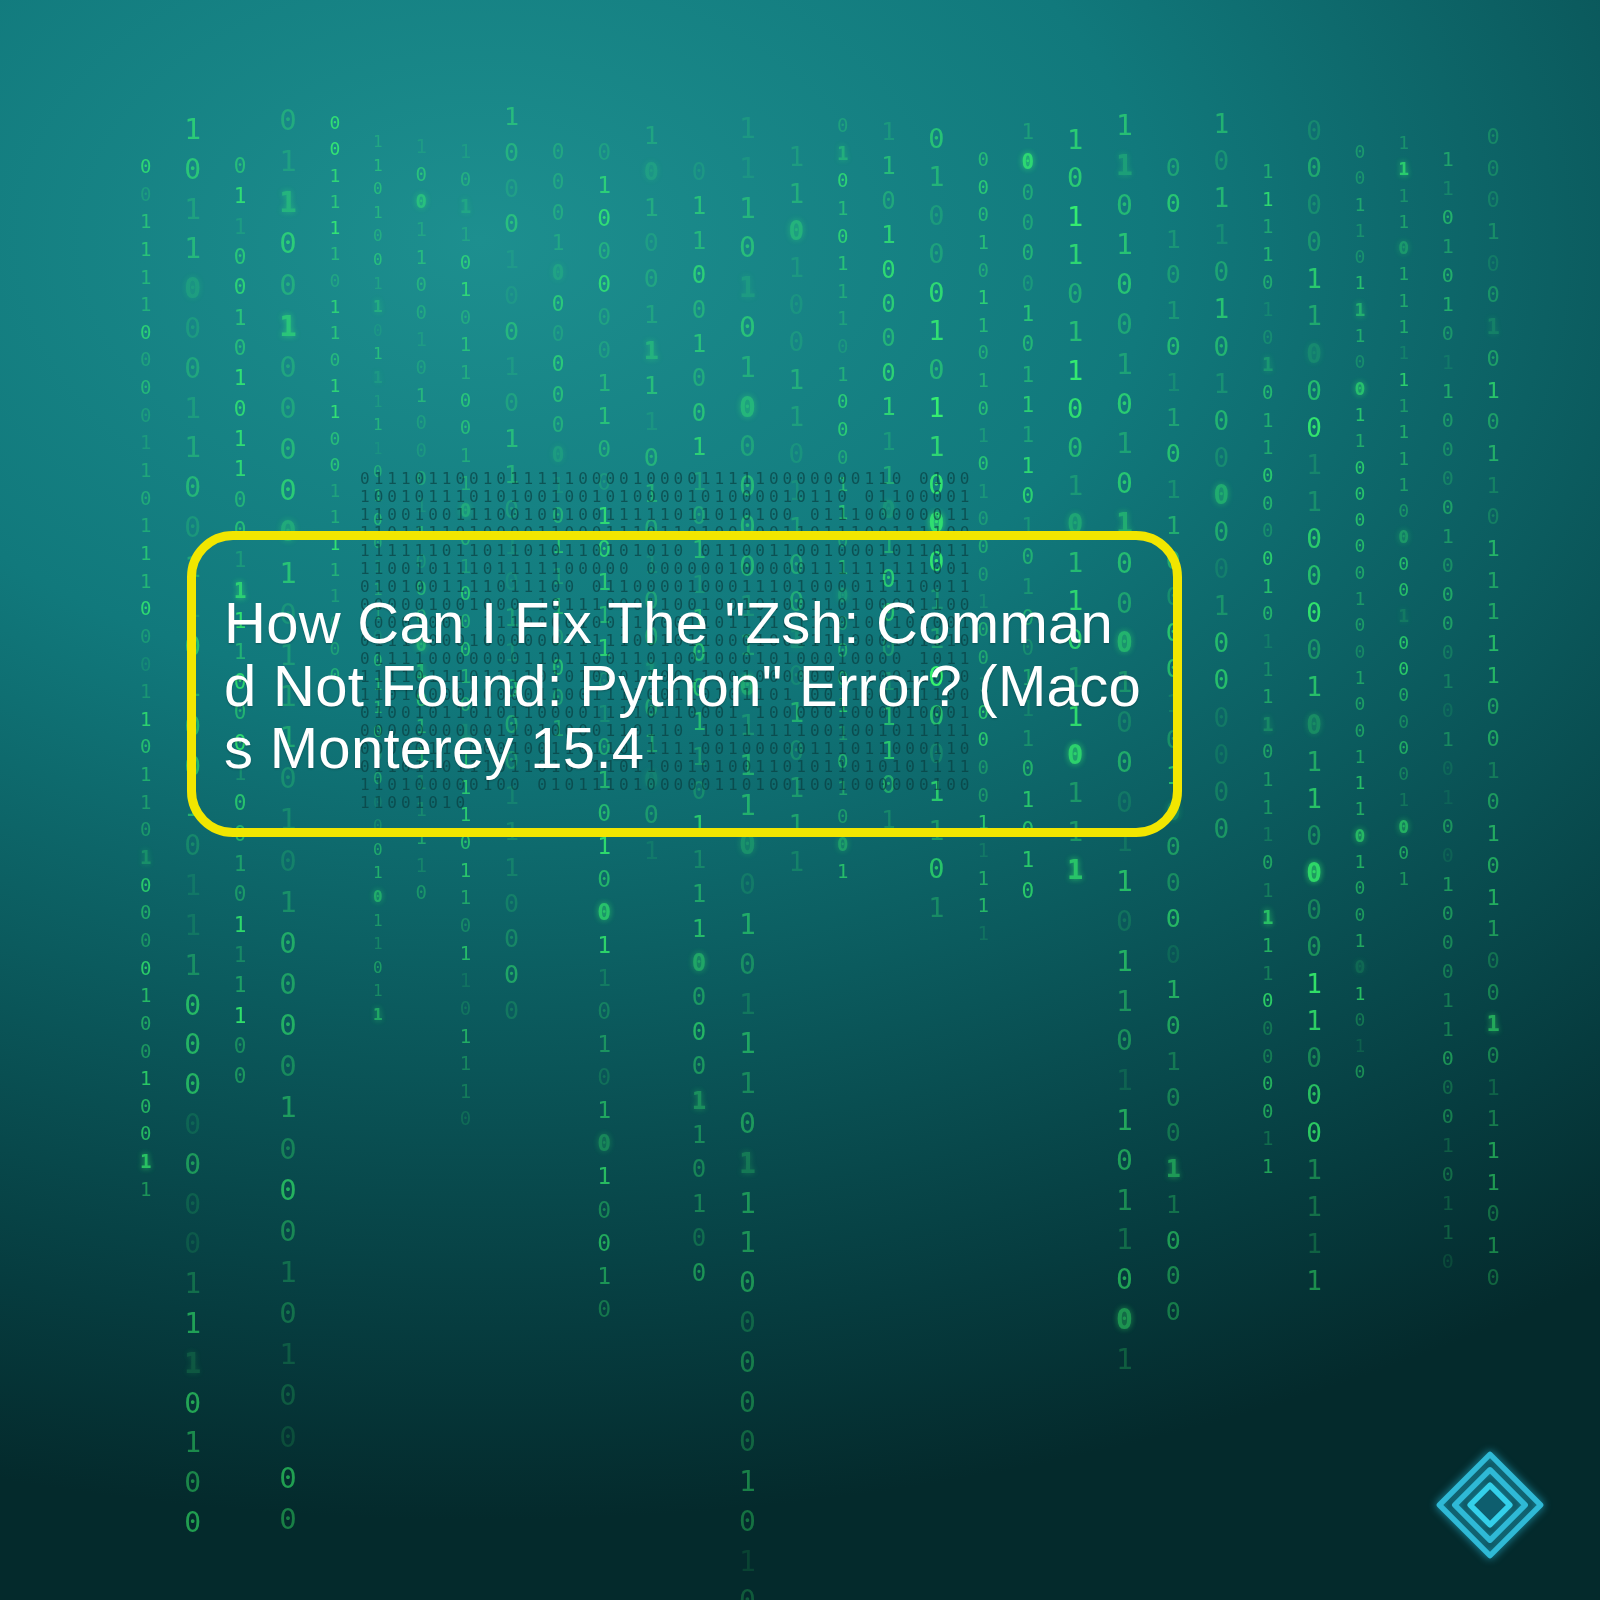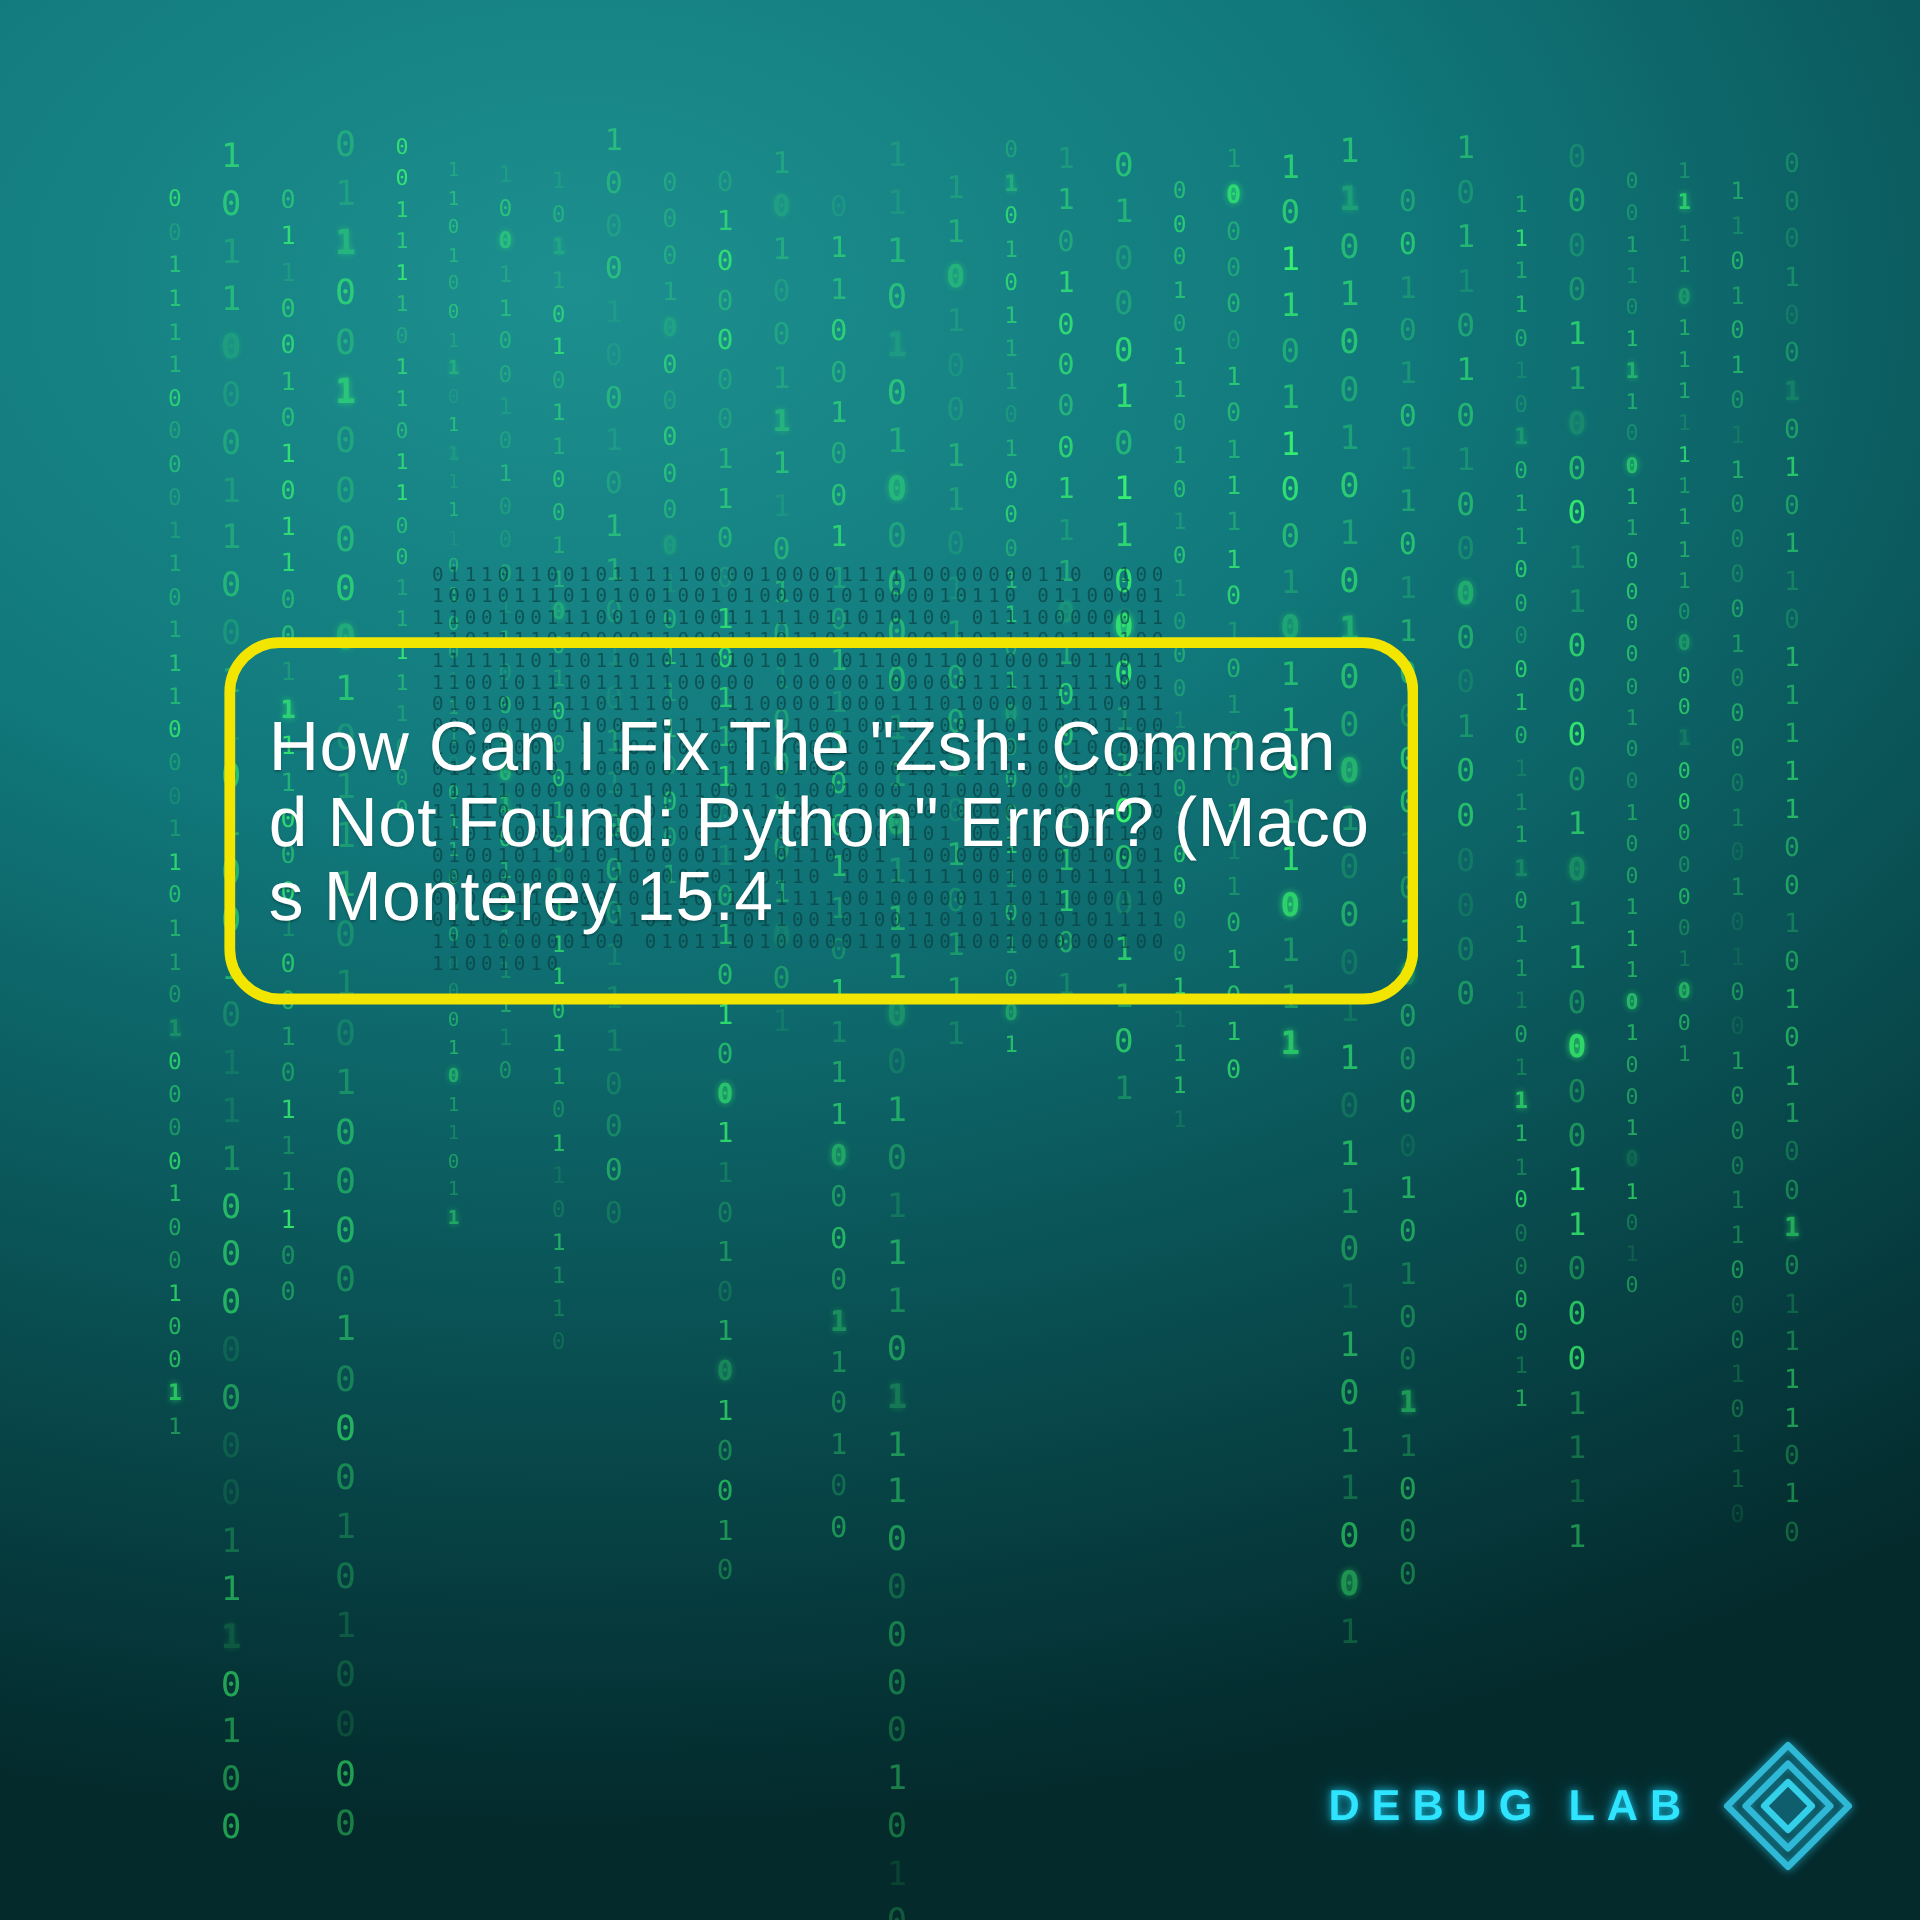--- a/index.html
+++ b/index.html
@@ -1010,21 +1010,20 @@
 1111001000001110110001100110110111011010
 1101100101001101011010101111110100000100
 0101110100000110100100100000010011001010
 </div>
 
 <div class="card">
   <h1 class="headline">How Can I Fix The "Zsh: Command Not Found: Python" Error? (Macos Monterey 15.4</h1>
 </div>
 
 <div class="brand">
-  <span class="brand-name">DEBUG LAB</span>
   <span class="logo">
     <svg viewBox="0 0 100 100">
       <g fill="none" stroke="#2fb9d6" stroke-width="5" stroke-linejoin="round">
         <polygon points="50,4 96,50 50,96 4,50"></polygon>
         <polygon points="50,18 82,50 50,82 18,50"></polygon>
         <polygon points="50,32 68,50 50,68 32,50" fill="#0e5e6e" stroke="#34d0ea"></polygon>
       </g>
     </svg>
   </span>
 </div>

